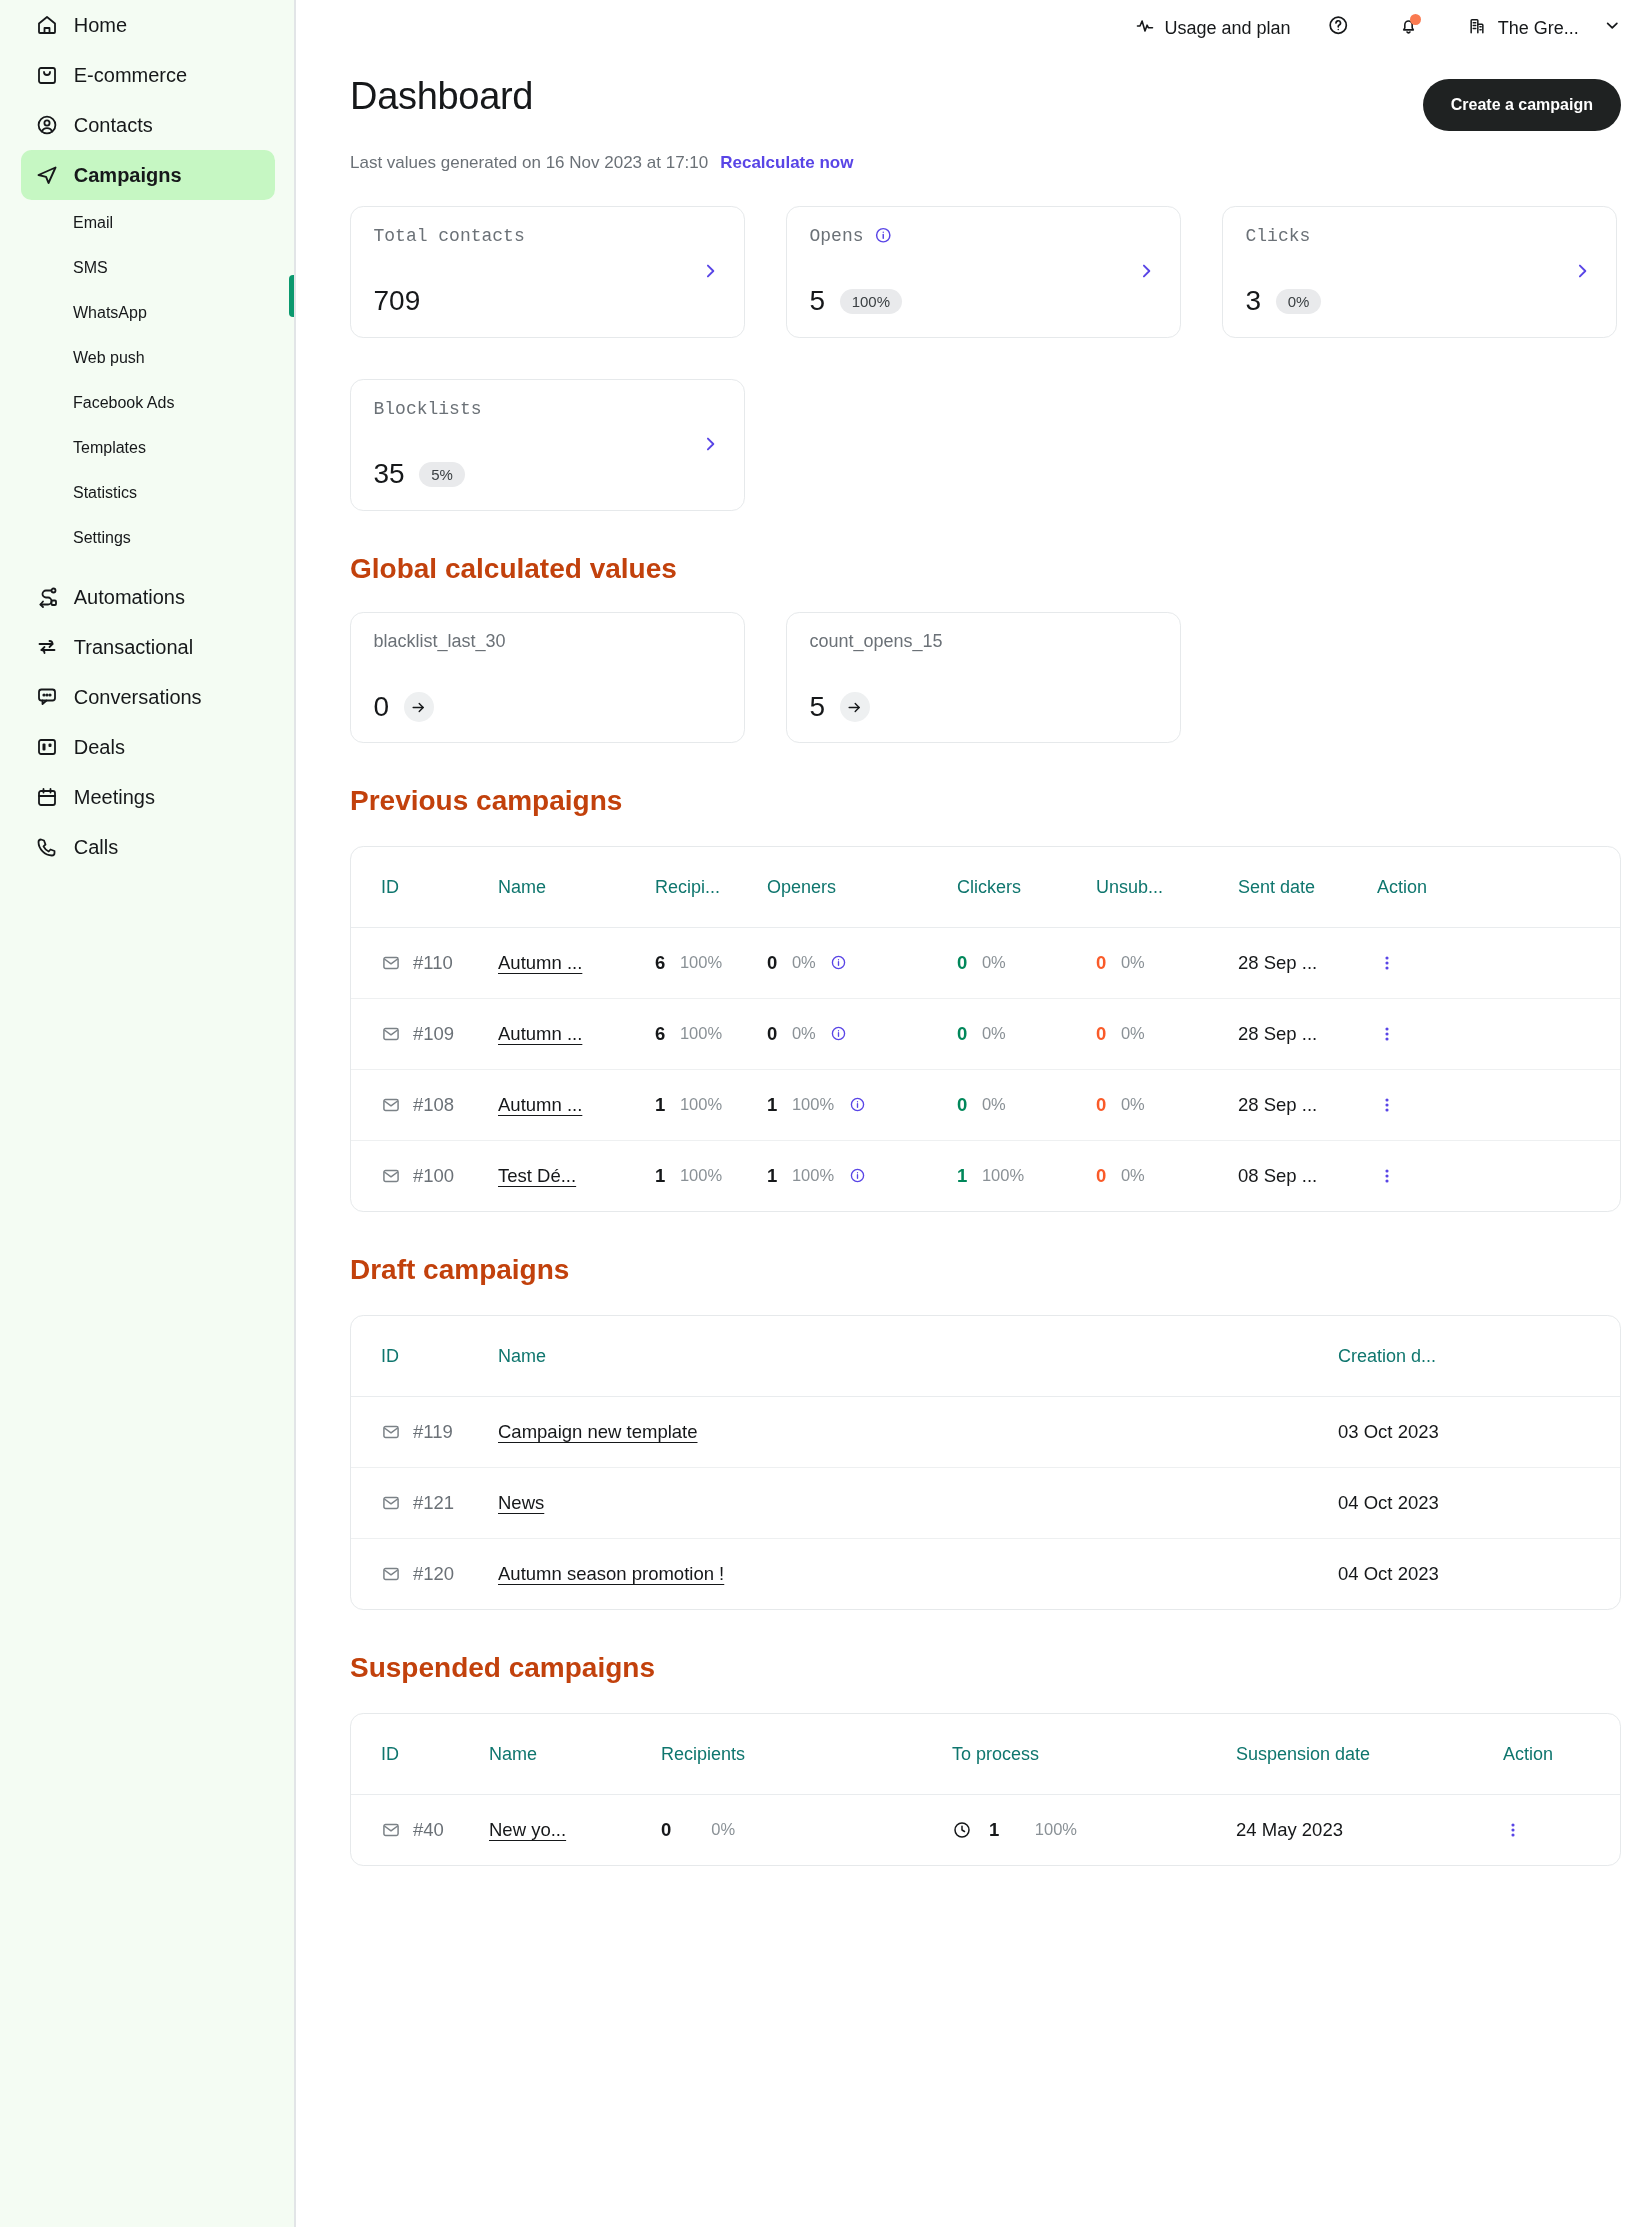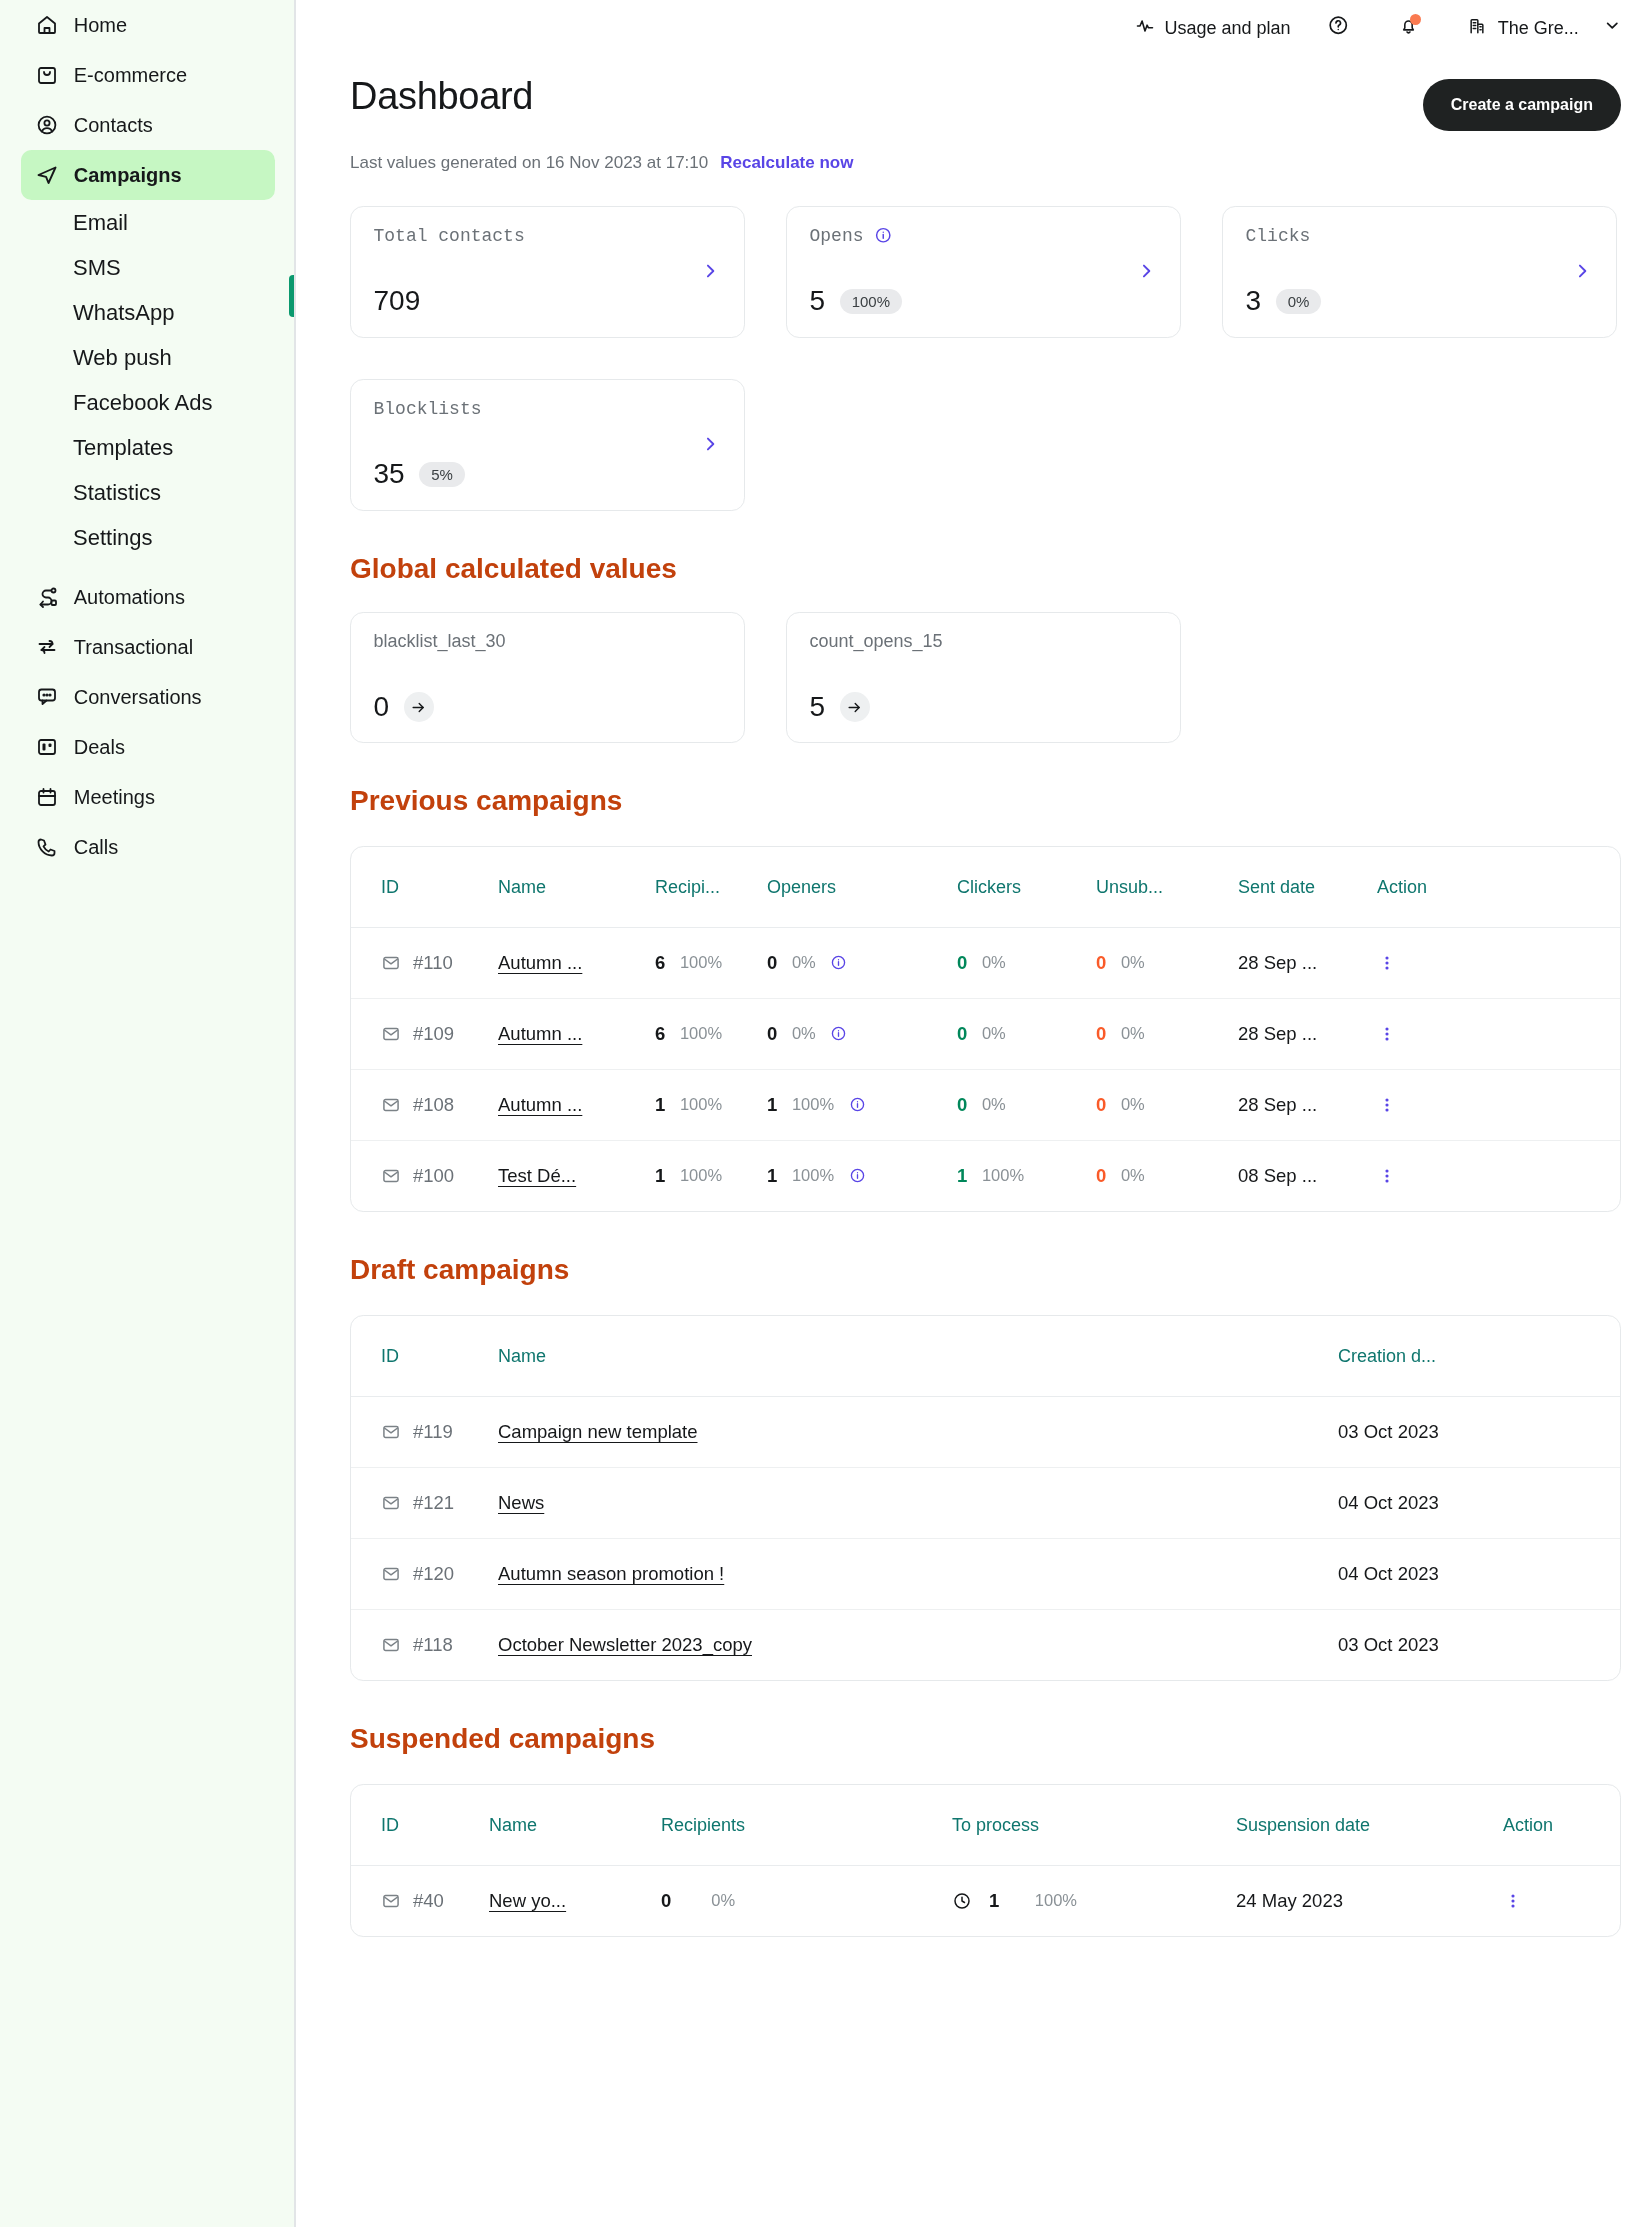--- a/index.html
+++ b/index.html
@@ -40,21 +40,21 @@
   .nav-item.active { background: #c6f7c3; font-weight: 700; }
   .nav-item .ico { width: 25px; height: 25px; flex: 0 0 25px; display:flex; align-items:center; justify-content:center;}
   .nav-item .ico svg { width: 24px; height: 24px; display:block; }
   .active-bar {
     position: absolute; right: 0; top: 275px; width: 6.6px; height: 42px;
     background: #0b996e; border-radius: 4px 0 0 4px;
   }
   .sub-item {
     display:flex; align-items:center;
     height: 45px; padding-left: 52px;
-    font-size: 22px; color:#16181a; cursor:pointer;
+    font-size: 16px; color:#16181a; cursor:pointer;
   }
   .nav-gap { height: 12px; }
 
   
   .main { flex: 1; position: relative; background:#fff; }
   .topbar {
     height: 56px; display: flex; align-items: center; justify-content: flex-end;
     gap: 0; padding-right: 40px;
   }
   .tb-item { display:flex; align-items:center; gap:9.3px; font-size:18px; color:#16181a; cursor:pointer; }
@@ -748,35 +748,20 @@
                         <rect x="3.5" y="5.5" width="17" height="13" rx="2"></rect>
                         <path d="M4.5 7.5 12 13l7.5-5.5"></path>
                       </svg>
                     </span>
                     <span>#120</span>
                   </span>
                 </td>
               <td><span class="name-link">Autumn season promotion !</span></td>
               <td class="date-cell">04 Oct 2023</td>
             </tr>
-            <tr>
-              <td class="c-id">
-                  <span class="id-cell">
-                    <span class="env-ic">
-                      <svg width="20" height="20" viewBox="0 0 24 24" fill="none" stroke="#7b8287" stroke-width="1.8" stroke-linecap="round" stroke-linejoin="round">
-                        <rect x="3.5" y="5.5" width="17" height="13" rx="2"></rect>
-                        <path d="M4.5 7.5 12 13l7.5-5.5"></path>
-                      </svg>
-                    </span>
-                    <span>#118</span>
-                  </span>
-                </td>
-              <td><span class="name-link">October Newsletter 2023_copy</span></td>
-              <td class="date-cell">03 Oct 2023</td>
-            </tr>
           </tbody>
         </table>
       </div>
 
       <h2 class="section-title">Suspended campaigns</h2>
       <div class="table-wrap">
         <table>
           <colgroup>
               <col style="width:138px">
               <col style="width:172px">

